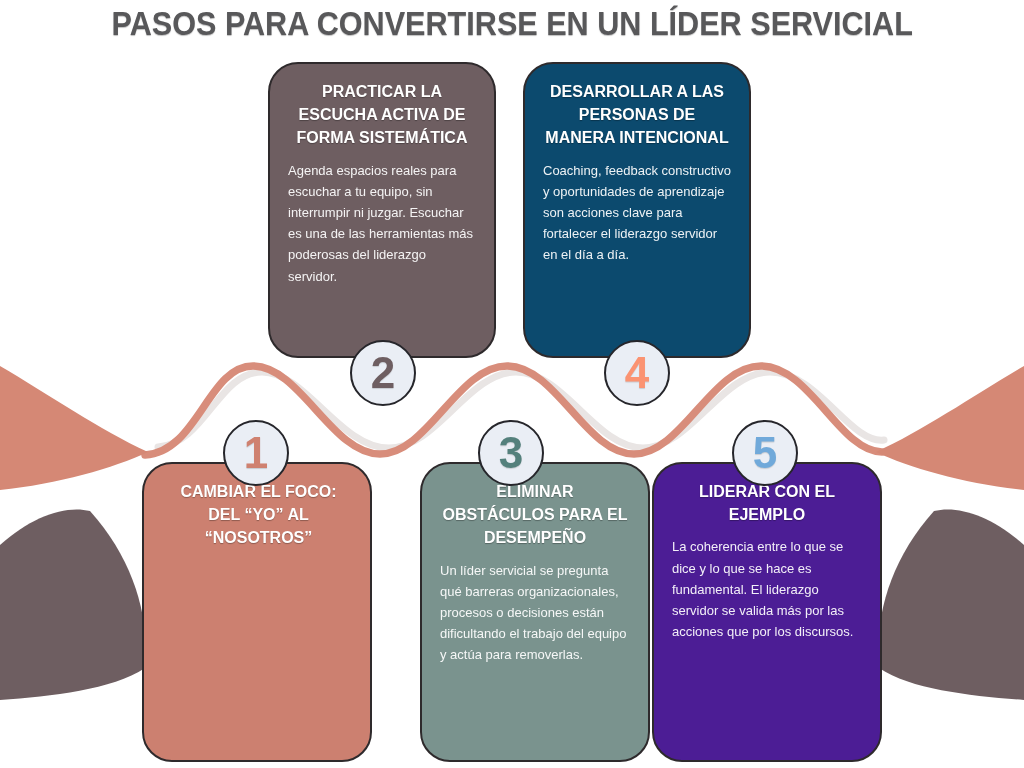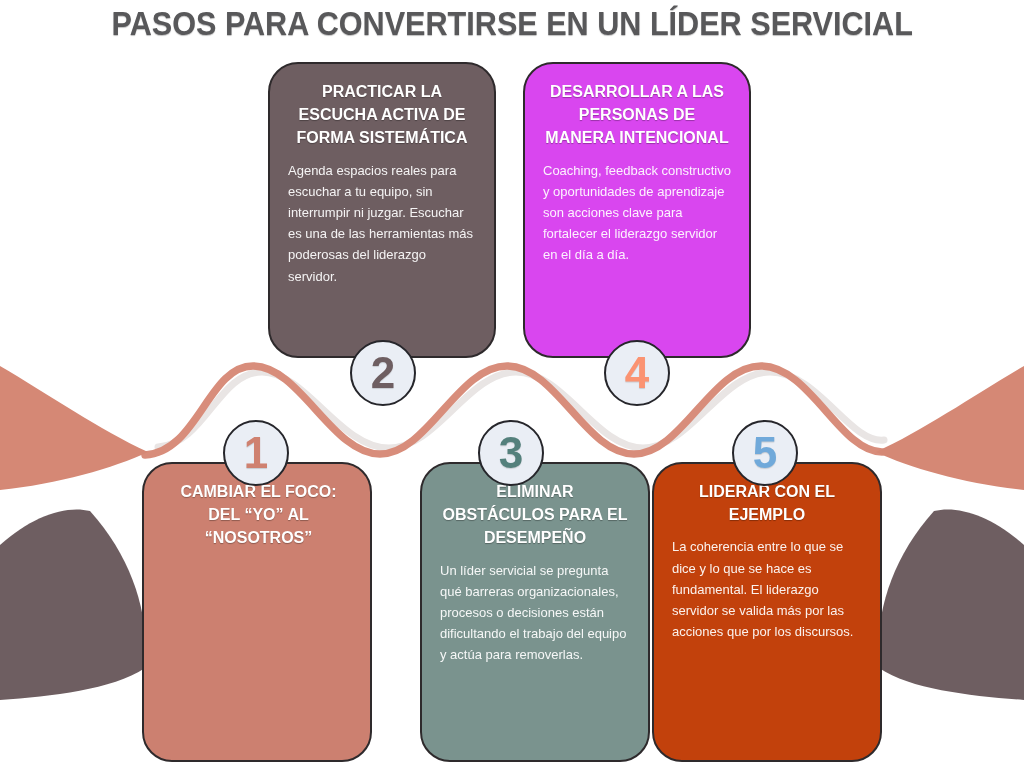--- a/index.html
+++ b/index.html
@@ -72,35 +72,35 @@
     <path d="M0,545 C32,516 66,505 90,511 C134,560 150,618 145,668 C112,690 52,696 0,700 Z" fill="#6e5e61" style="fill: rgb(110, 94, 97);"></path>
 
     <path d="M1024,545 C992,516 958,505 934,511 C890,560 874,618 879,668 C912,690 972,696 1024,700 Z" fill="#6e5e61" style="fill: rgb(110, 94, 97);"></path>
   </svg>
 
   <div class="card card-top pos-c2" style="background: rgb(110, 94, 97);">
     <div class="card-title">PRACTICAR LA ESCUCHA ACTIVA DE FORMA SISTEMÁTICA</div>
     <div class="card-body">Agenda espacios reales para escuchar a tu equipo, sin interrumpir ni juzgar. Escuchar es una de las herramientas más poderosas del liderazgo servidor.</div>
   </div>
 
-  <div class="card card-top pos-c4" style="background: #d946ef;">
+  <div class="card card-top pos-c4" style="background: #0c4a6e;">
     <div class="card-title">DESARROLLAR A LAS PERSONAS DE MANERA INTENCIONAL</div>
     <div class="card-body">Coaching, feedback constructivo y oportunidades de aprendizaje son acciones clave para fortalecer el liderazgo servidor en el día a día.</div>
   </div>
 
   <div class="card card-bottom pos-c1" style="background: rgb(204, 128, 112);">
     <div class="card-title">CAMBIAR EL FOCO: DEL “YO” AL “NOSOTROS”</div>
   </div>
 
   <div class="card card-bottom pos-c3" style="background: rgb(122, 147, 142); margin-left: 23px;">
     <div class="card-title">ELIMINAR OBSTÁCULOS PARA EL DESEMPEÑO</div>
     <div class="card-body">Un líder servicial se pregunta qué barreras organizacionales, procesos o decisiones están dificultando el trabajo del equipo y actúa para removerlas.</div>
   </div>
 
-  <div class="card card-bottom pos-c5" style="background: #c2410c;">
+  <div class="card card-bottom pos-c5" style="background: #4c1d95;">
     <div class="card-title">LIDERAR CON EL EJEMPLO</div>
     <div class="card-body">La coherencia entre lo que se dice y lo que se hace es fundamental. El liderazgo servidor se valida más por las acciones que por los discursos.</div>
   </div>
 
   <div class="badge badge-c1" style="background: rgb(234, 238, 245); border-color: rgb(38, 38, 43); color: rgb(207, 129, 112);">1</div>
   <div class="badge badge-c2" style="background: rgb(234, 238, 245); border-color: rgb(38, 38, 43); color: rgb(110, 94, 97);">2</div>
   <div class="badge badge-c3" style="background: rgb(234, 238, 245); border-color: rgb(38, 38, 43); color: rgb(84, 128, 124);">3</div>
   <div class="badge badge-c4" style="background: rgb(234, 238, 245); border-color: rgb(38, 38, 43); color: rgb(251, 147, 114);">4</div>
   <div class="badge badge-c5" style="background: rgb(234, 238, 245); border-color: rgb(38, 38, 43); color: rgb(112, 169, 218);">5</div>
 

